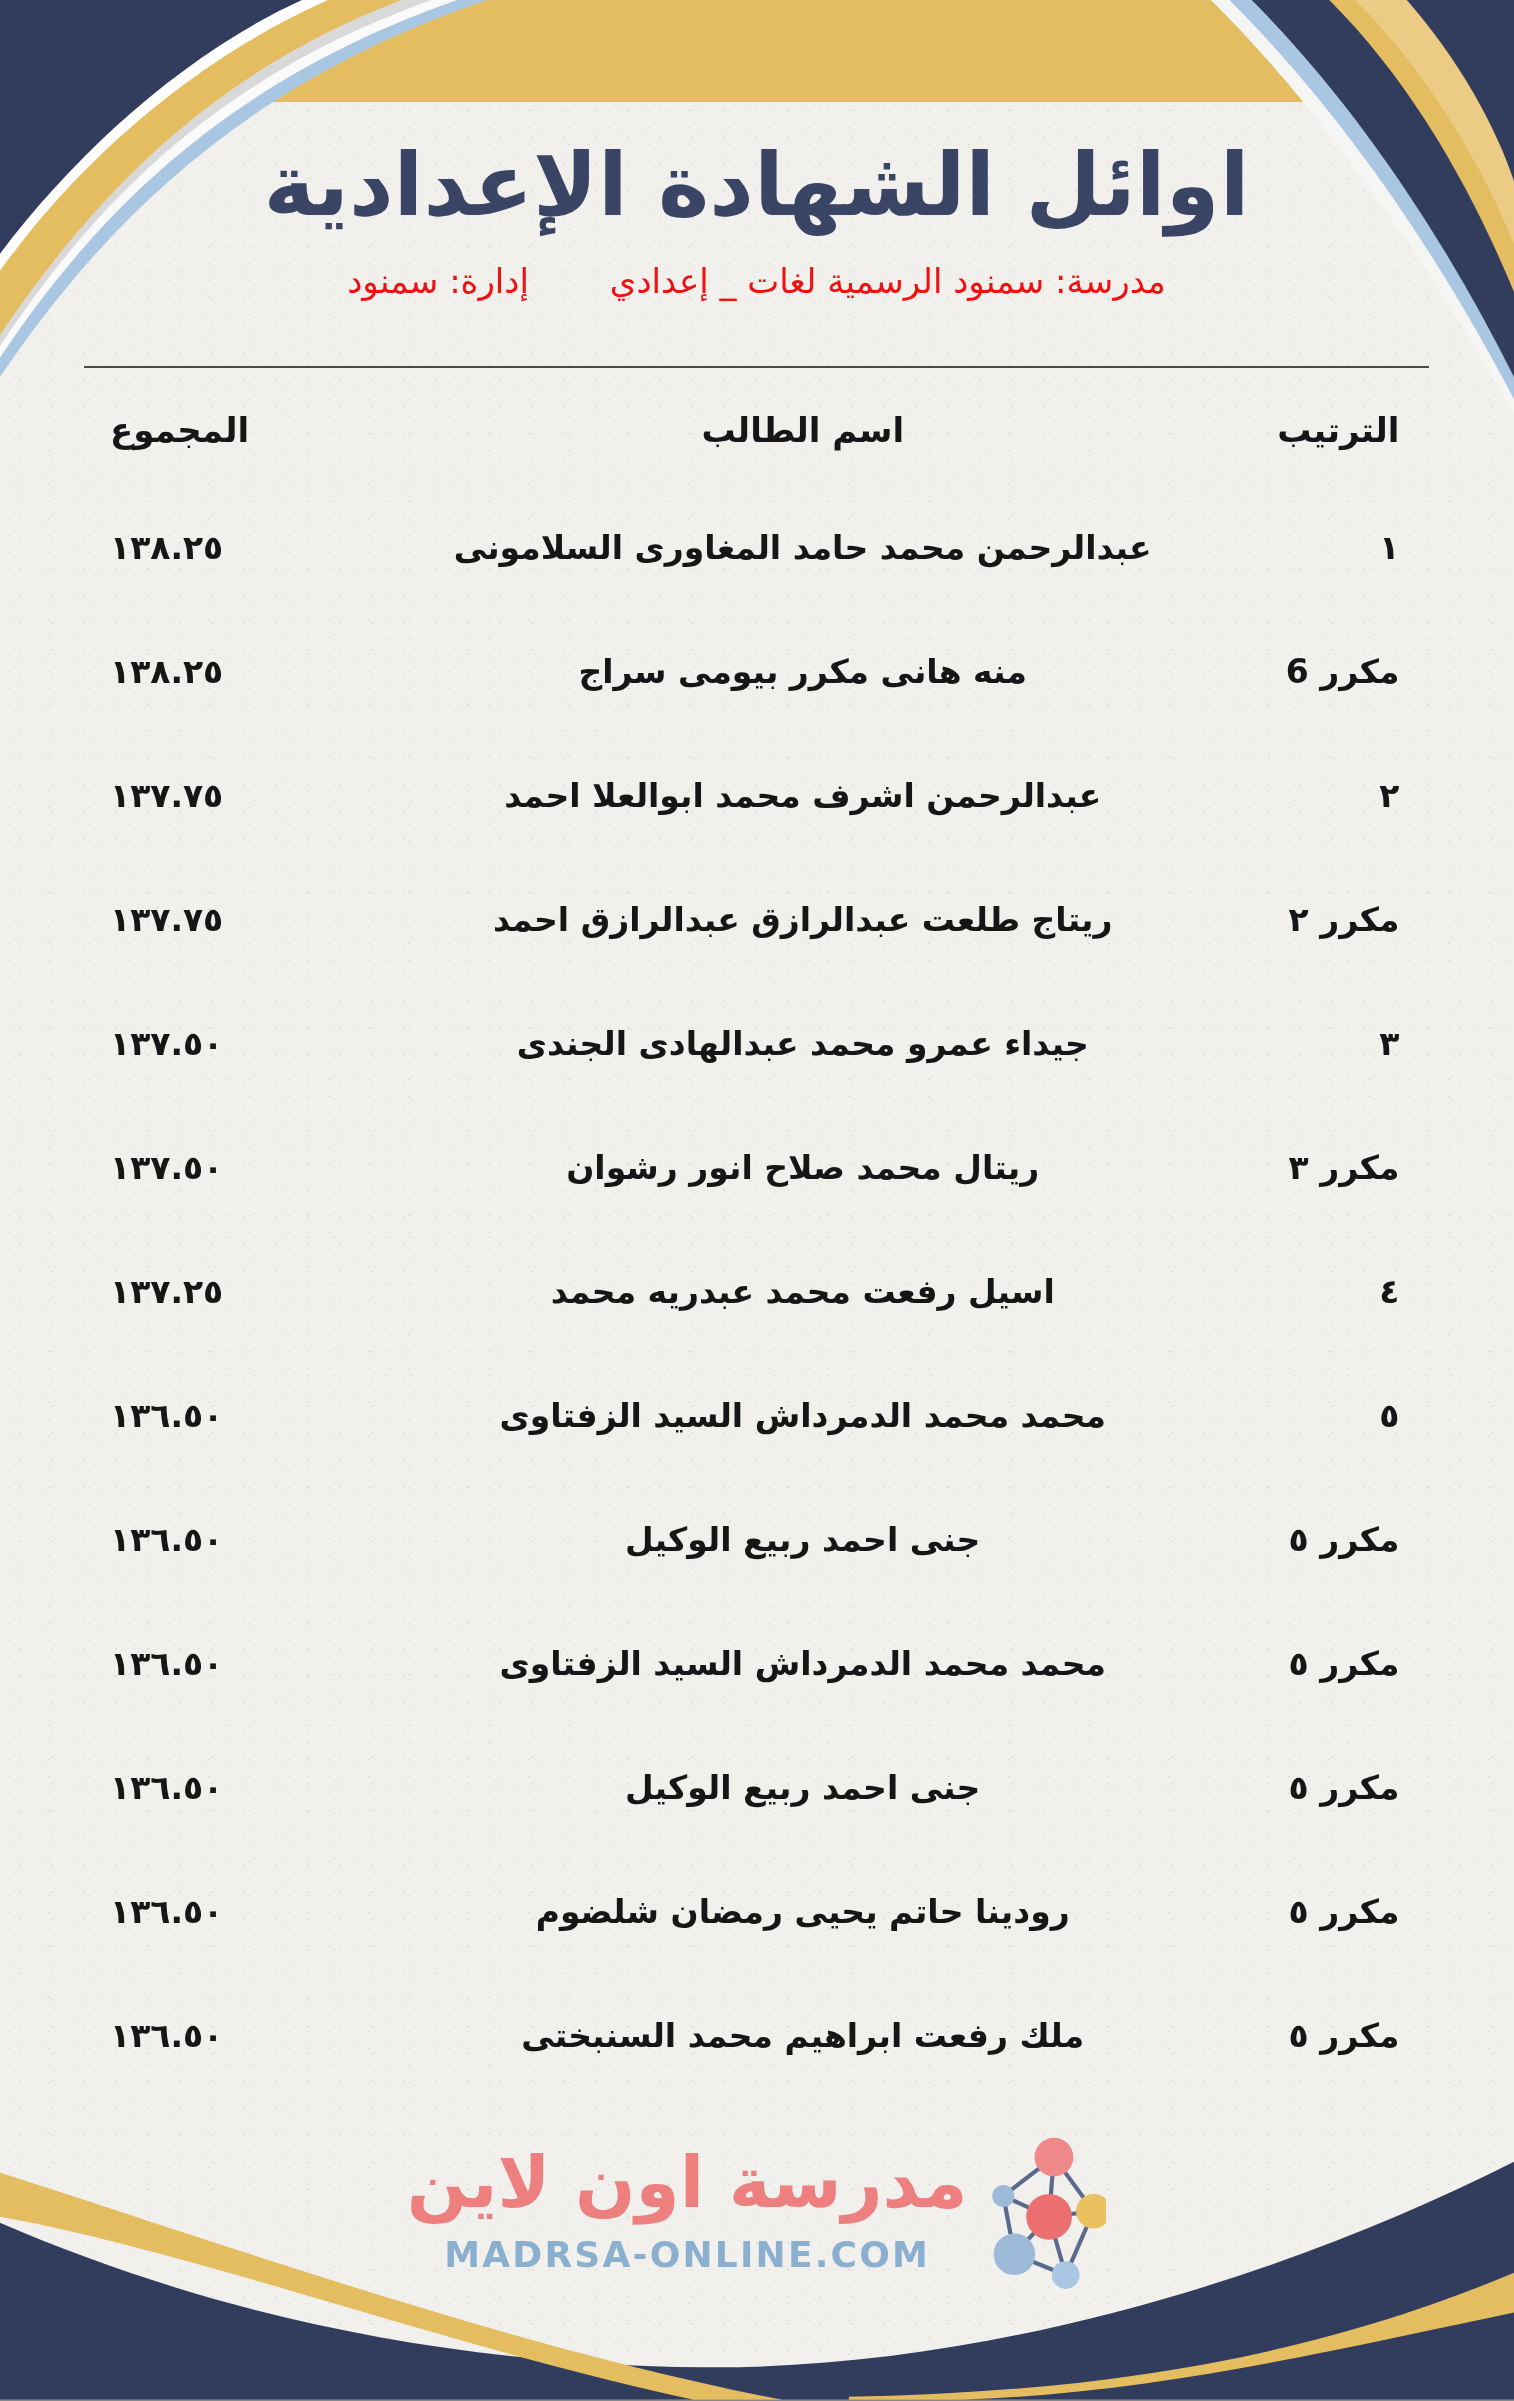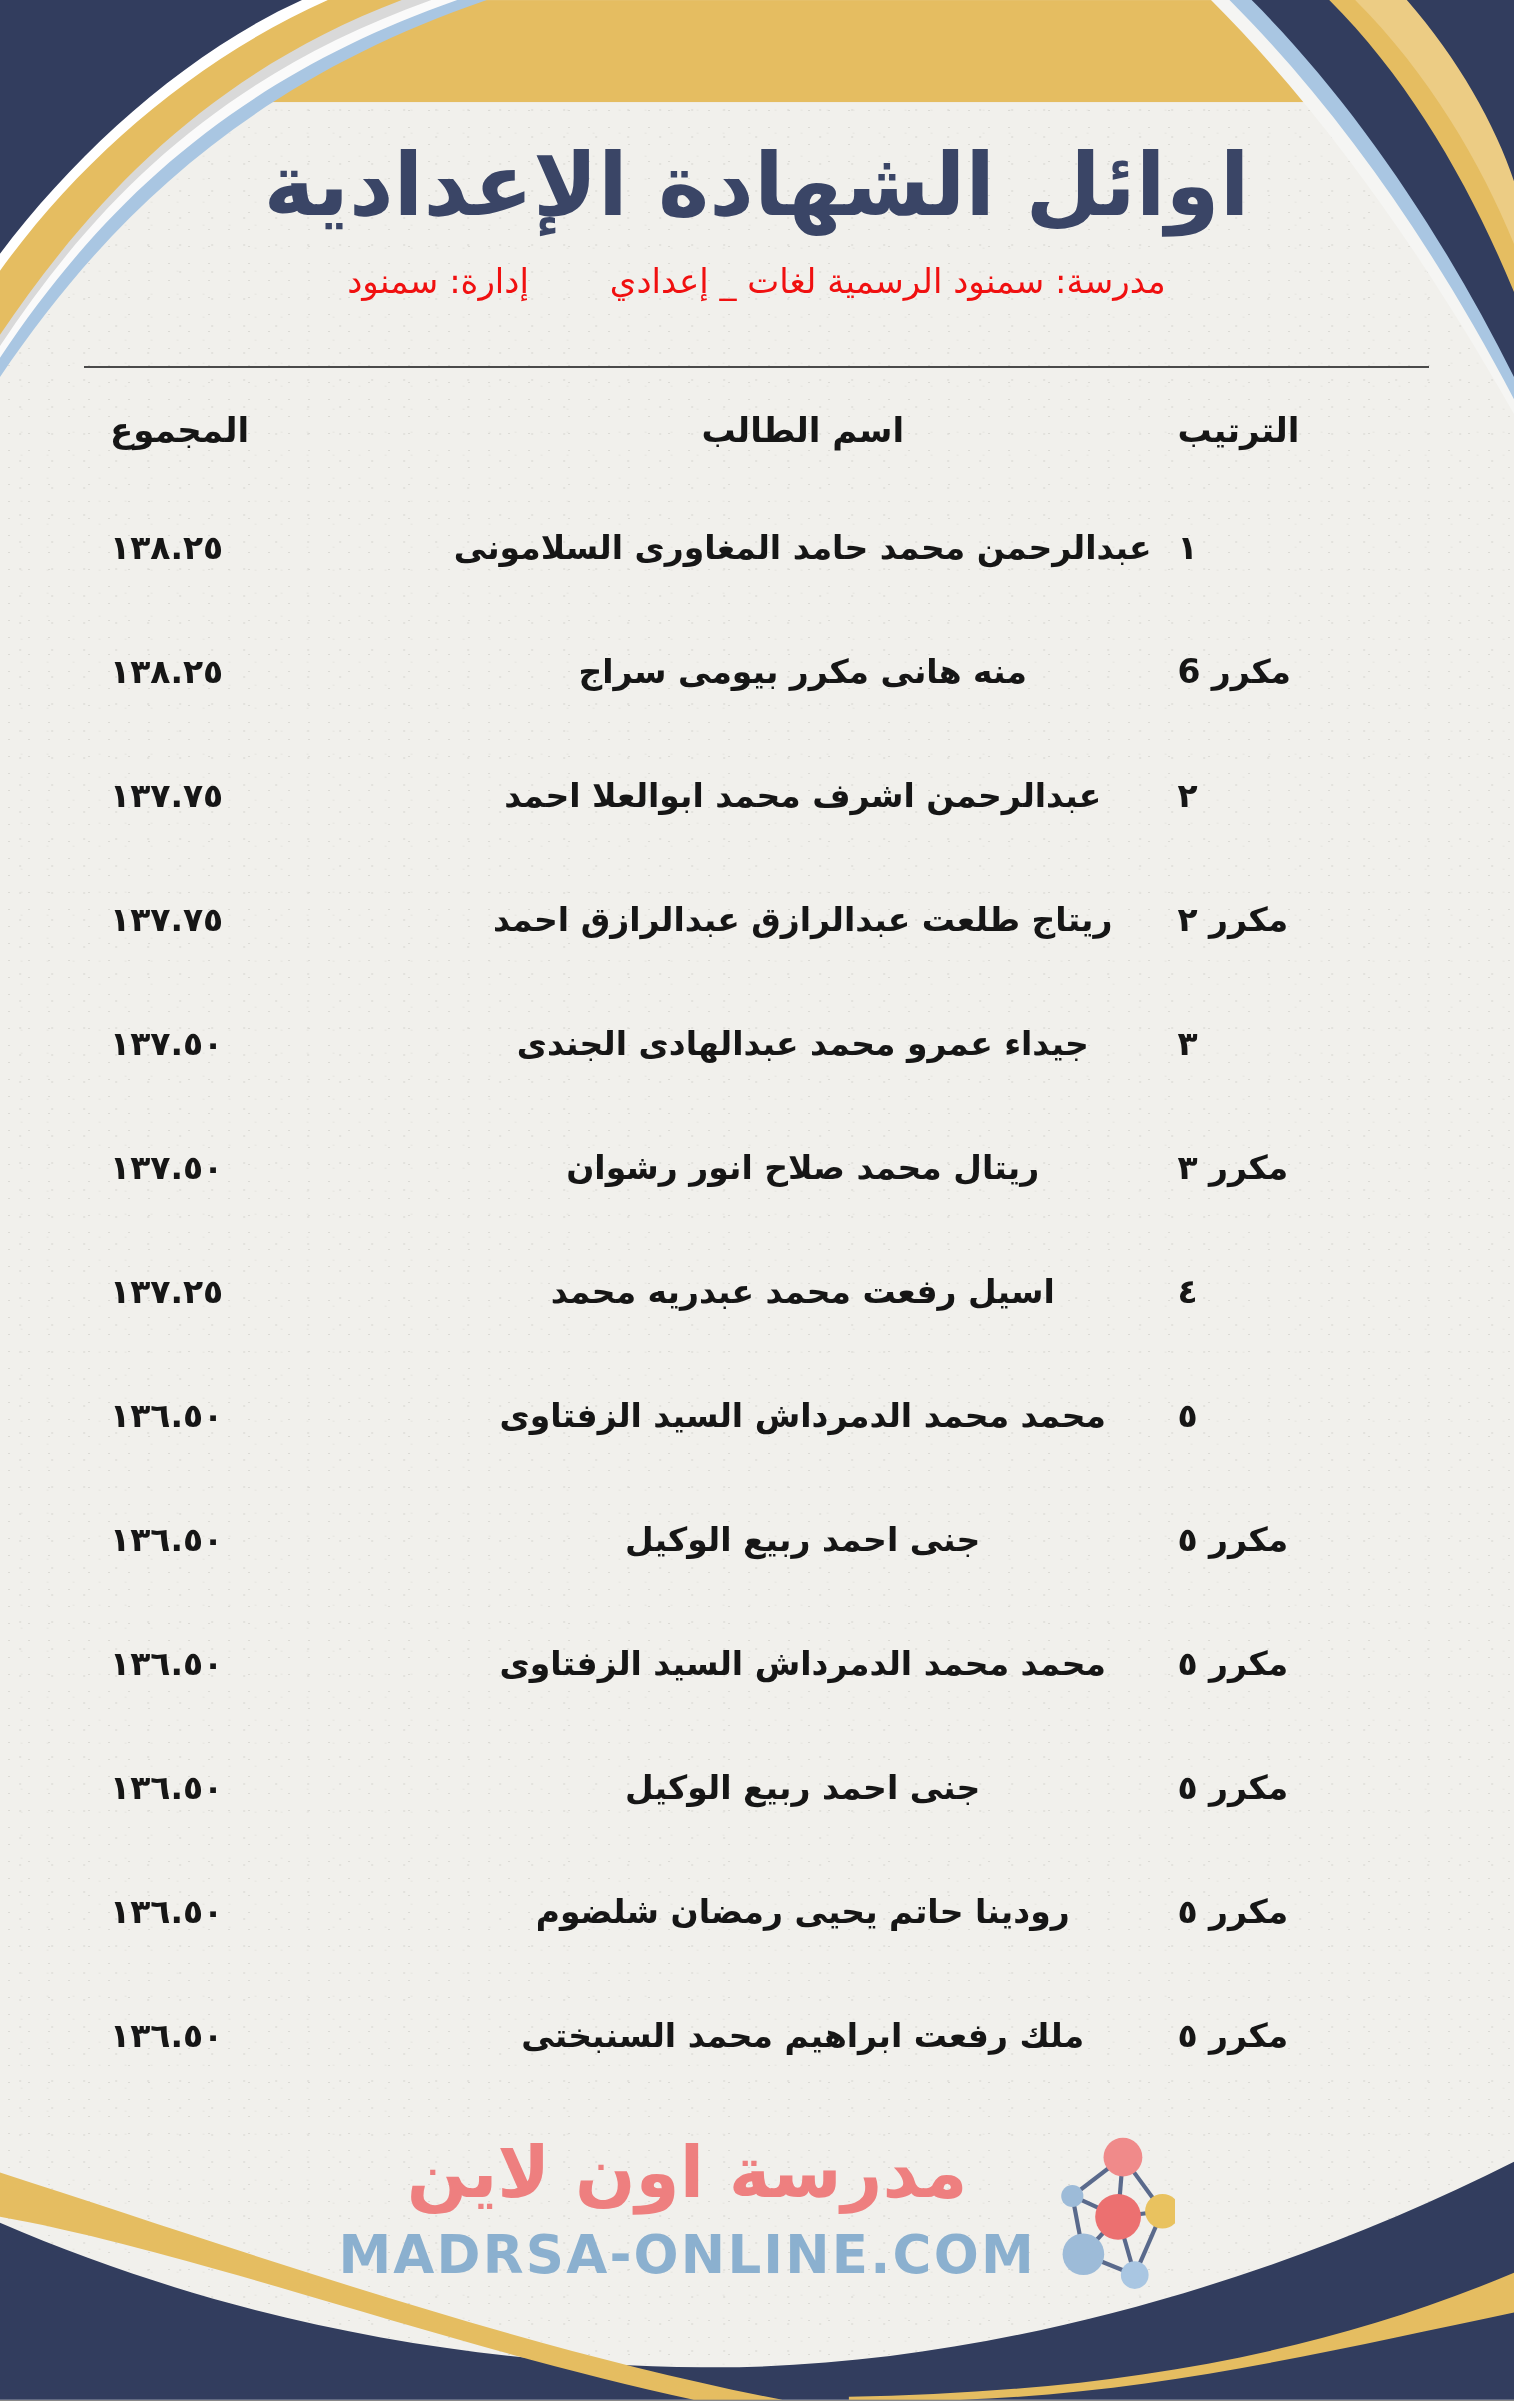--- a/index.html
+++ b/index.html
@@ -54,21 +54,21 @@
   .thead,.trow{
     display:grid;
     grid-template-columns:222px 1fr 318px;
     align-items:center;
     direction:rtl;
     padding:0 29.6px 0 26px;
     color:#161616;
   }
   .thead{height:111px;font-size:34px;font-weight:700;}
   .trow{height:124px;font-size:33px;font-weight:700;}
-  .cell.rank{text-align:left;}
+  .cell.rank{text-align:right;}
   .cell.name{text-align:center;}
   .cell.total{text-align:left;}
 
   .logo-block{
     position:absolute;
     left:0;right:0;
     top:2128px;
     display:flex;
     justify-content:center;
     align-items:center;
@@ -78,21 +78,21 @@
   }
   .logo-text{display:flex;flex-direction:column;align-items:center;}
   .logo-arabic{
     font-size:71px;
     font-weight:700;
     color:#ee7f7f;
     line-height:1.1;
   }
   .logo-domain{
     margin-top:11px;
-    font-size:53px;
+    font-size:36px;
     font-weight:700;
     letter-spacing:2.2px;
     color:#8bb0cf;
   }
 </style>
 </head>
 <body>
 
 <div class="page">
 

